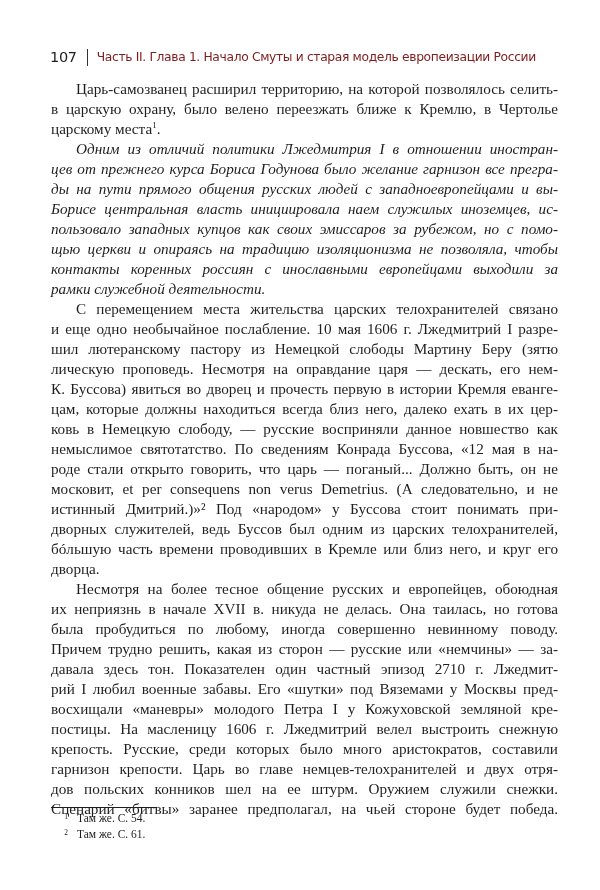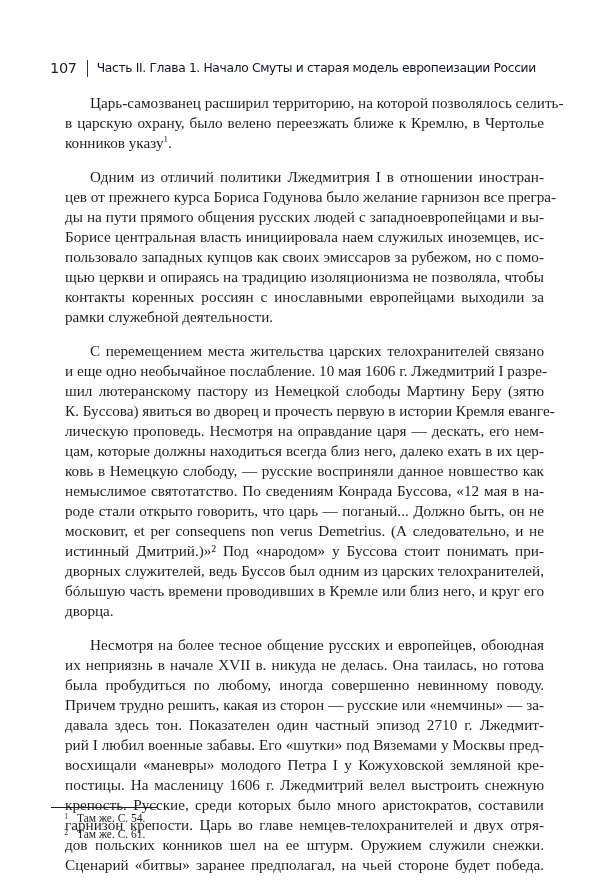--- a/index.html
+++ b/index.html
@@ -10,21 +10,21 @@
     body {
       width: 600px;
       height: 890px;
       position: relative;
       overflow: hidden;
       color: #1e1e1e;
     }
     .page-header {
       position: absolute;
       left: 50px;
-      top: 57px;
+      top: 46px;
       width: 510px;
       height: 22px;
       display: flex;
       align-items: center;
       font-family: "DejaVu Sans", sans-serif;
       white-space: nowrap;
     }
     .page-number {
       font-size: 14.5px;
       color: #1e1e1e;
@@ -32,39 +32,40 @@
     }
     .header-divider {
       display: inline-block;
       width: 1px;
       height: 17px;
       background: #333333;
       margin: 0 9px 0 10px;
     }
     .running-title {
       font-size: 12.3px;
-      color: #0f172a;
+      color: #7f1d1d;
       letter-spacing: -0.35px;
       font-weight: normal;
     }
     .body-text {
       position: absolute;
       left: 51px;
       top: 79px;
       width: 507px;
       font-family: "Liberation Serif", "DejaVu Serif", serif;
       font-size: 15.2px;
       line-height: 20px;
       text-align: justify;
     }
     .para {
-      margin: 14px;
+      margin: 0;
       hyphens: manual;
     }
     .para.italic {
+      font-style: italic;
     }
     .line {
       display: block;
       text-align: justify;
       text-align-last: justify;
       white-space: nowrap;
     }
     .line.last {
       text-align-last: left;
     }
@@ -115,40 +116,40 @@
 <header class="page-header">
   <span class="page-number">107</span>
   <span class="header-divider"></span>
   <span class="running-title">Часть II. Глава 1. Начало Смуты и старая модель европеизации России</span>
 </header>
 
 <main class="body-text">
   <p class="para">
     <span class="line first-indent">Царь-самозванец расширил территорию, на которой позволялось селить-</span>
     <span class="line">в царскую охрану, было велено переезжать ближе к Кремлю, в Чертолье</span>
-    <span class="line last"><span>конников указу</span><sup>1</sup><span>.</span></span>
+    <span class="line last"><span>царскому места</span><sup>1</sup><span>.</span></span>
   </p>
 
   <p class="para italic">
     <span class="line first-indent">Одним из отличий политики Лжедмитрия I в отношении иностран-</span>
     <span class="line">цев от прежнего курса Бориса Годунова было желание гарнизон все прегра-</span>
     <span class="line">ды на пути прямого общения русских людей с западноевропейцами и вы-</span>
     <span class="line">Борисе центральная власть инициировала наем служилых иноземцев, ис-</span>
     <span class="line">пользовало западных купцов как своих эмиссаров за рубежом, но с помо-</span>
     <span class="line">щью церкви и опираясь на традицию изоляционизма не позволяла, чтобы</span>
     <span class="line">контакты коренных россиян с инославными европейцами выходили за</span>
     <span class="line last">рамки служебной деятельности.</span>
   </p>
 
   <p class="para">
     <span class="line first-indent">С перемещением места жительства царских телохранителей связано</span>
     <span class="line">и еще одно необычайное послабление. 10 мая 1606 г. Лжедмитрий I разре-</span>
     <span class="line">шил лютеранскому пастору из Немецкой слободы Мартину Беру (зятю</span>
+    <span class="line">лическую проповедь. Несмотря на оправдание царя — дескать, его нем-</span>
     <span class="line">К. Буссова) явиться во дворец и прочесть первую в истории Кремля еванге-</span>
-    <span class="line">лическую проповедь. Несмотря на оправдание царя — дескать, его нем-</span>
     <span class="line">цам, которые должны находиться всегда близ него, далеко ехать в их цер-</span>
     <span class="line">ковь в Немецкую слободу, — русские восприняли данное новшество как</span>
     <span class="line">немыслимое святотатство. По сведениям Конрада Буссова, «12 мая в на-</span>
     <span class="line">роде стали открыто говорить, что царь — поганый... Должно быть, он не</span>
     <span class="line">московит, et per consequens non verus Demetrius. (А следовательно, и не</span>
     <span class="line">истинный Дмитрий.)»² Под «народом» у Буссова стоит понимать при-</span>
     <span class="line">дворных служителей, ведь Буссов был одним из царских телохранителей,</span>
     <span class="line">бóльшую часть времени проводивших в Кремле или близ него, и круг его</span>
     <span class="line last">дворца.</span>
   </p>

